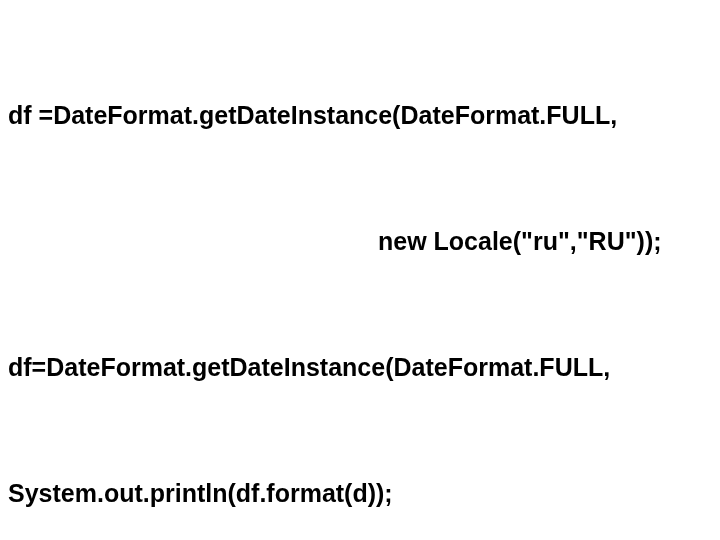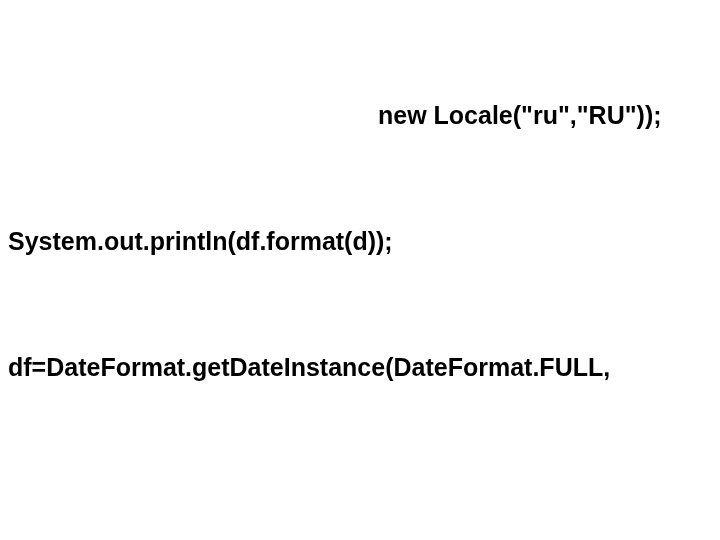--- a/index.html
+++ b/index.html
@@ -15,23 +15,24 @@
       font-weight: bold;
     }
     .code-block { white-space: pre; }
     .line { display: block; }
     .indent-deep { padding-left: 370px; }
   </style>
 </head>
 <body>
 
 <div class="code-block">
+  <span class="line">df =DateFormat.getDateInstance(DateFormat.FULL,</span>
   <span class="line indent-deep">new Locale("ru","RU"));</span>
+  <span class="line">df=DateFormat.getDateInstance(DateFormat.FULL,</span>
   <span class="line">System.out.println(df.format(d));</span>
-  <span class="line">df=DateFormat.getDateInstance(DateFormat.FULL,</span>
   
   
   
   
   
   
   
   
 </div>
 

